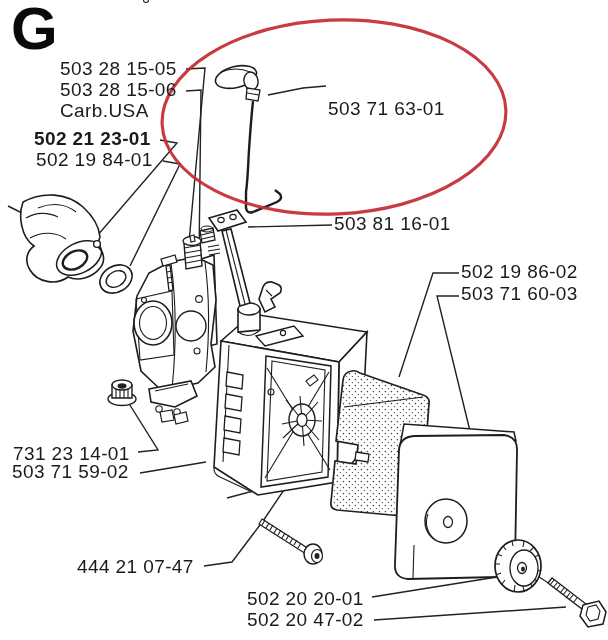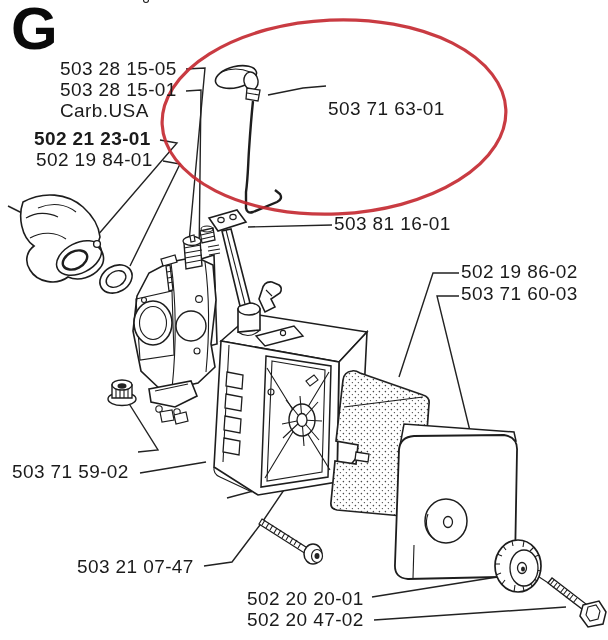--- a/index.html
+++ b/index.html
@@ -196,26 +196,27 @@
       <ellipse class="pt" style="stroke-width:1.2" cx="317" cy="556" rx="5.5" ry="6.5"></ellipse>
       <ellipse class="dk" cx="317" cy="556" rx="2.5" ry="3"></ellipse>
     </g>
 
     <ellipse cx="334" cy="117" rx="172" ry="97" transform="rotate(-2.5 334 117)" fill="none" stroke="#c42a32" stroke-width="3.2" opacity="0.92"></ellipse>
   </svg>
 
   <div class="section-letter">G</div>
 
   <div class="plabel" style="left:60px;top:59px;">503 28 15-05</div>
-  <div class="plabel" style="left:60px;top:80px;">503 28 15-01</div>
+  <div class="plabel" style="left:60px;top:80px;">503 28 15-06</div>
   <div class="plabel" style="left:60px;top:101px;">Carb.USA</div>
   <div class="plabel" style="left:34px;top:129px;font-weight:bold;">502 21 23-01</div>
   <div class="plabel" style="left:36px;top:150px;">502 19 84-01</div>
   <div class="plabel" style="left:328px;top:74px;margin-top:25px;">503 71 63-01</div>
   <div class="plabel" style="left:334px;top:214px;">503 81 16-01</div>
   <div class="plabel" style="left:461px;top:262px;">502 19 86-02</div>
   <div class="plabel" style="left:461px;top:284px;">503 71 60-03</div>
+  <div class="plabel" style="left:13px;top:444px;">731 23 14-01</div>
   <div class="plabel" style="left:12px;top:462px;">503 71 59-02</div>
-  <div class="plabel" style="left:77px;top:557px;">503 21 07-47</div>
+  <div class="plabel" style="left:77px;top:557px;">444 21 07-47</div>
   <div class="plabel" style="left:247px;top:589px;">502 20 20-01</div>
   <div class="plabel" style="left:247px;top:610px;">502 20 47-02</div>
 
 </div>
 
 </body></html>

